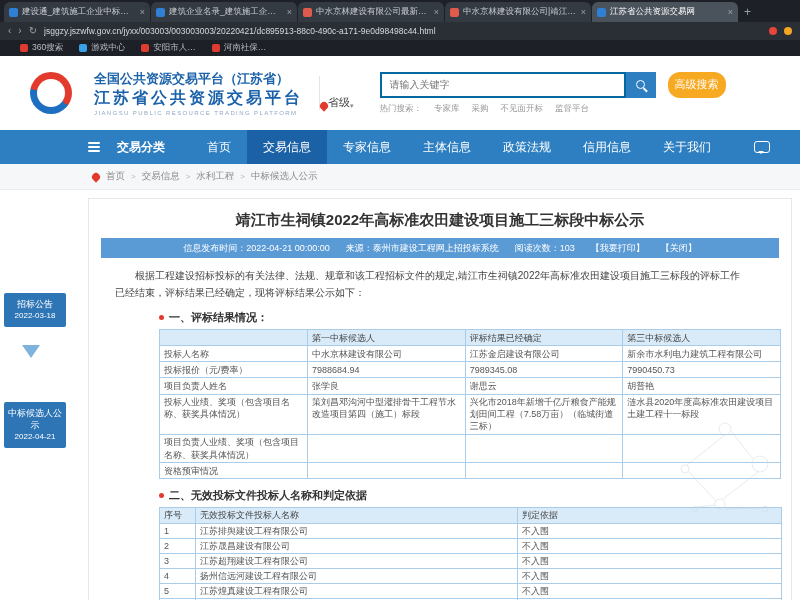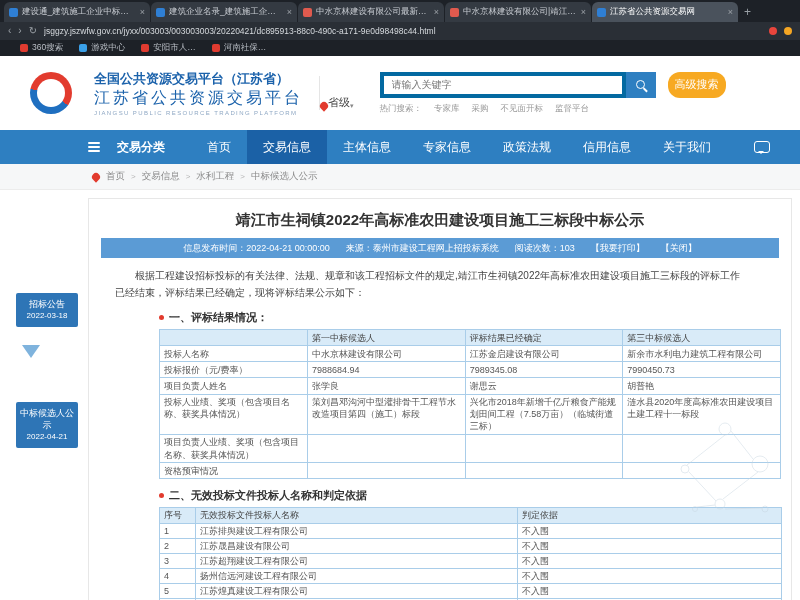--- a/index.html
+++ b/index.html
@@ -24,29 +24,29 @@
   .bm{display:flex;align-items:center;gap:4px}
   .bm-ic{width:8px;height:8px;border-radius:2px;display:inline-block}
   .b0,.b2,.b3{background:#e03b30}.b1{background:#3aa0e8}
 
   
   .site-header{height:74px;display:flex;align-items:center;padding:0 14px 0 30px;background:#fff}
   .logo{width:42px;height:42px;border-radius:50%;background:conic-gradient(#e23b2e 0 35%,#1f6fc0 35% 78%,#e23b2e 78% 100%);position:relative;flex:none}
   .logo::after{content:"";position:absolute;inset:7px;background:#fff;border-radius:50%}
   .titles{margin-left:22px}
   .t1{font-size:13px;font-weight:bold;color:#1b62ab}
-  .t2{font-size:16px;font-weight:normal;color:#1b62ab;letter-spacing:3px}
+  .t2{font-size:16px;font-weight:bold;color:#1b62ab;letter-spacing:3px}
   .t3{font-size:6px;color:#8fa8c4;letter-spacing:1.4px;margin-top:1px}
   .region{display:flex;align-items:flex-end;gap:0;margin-left:16px;border-left:1px solid #e5e5e5;height:34px}
   .pin{width:8px;height:8px;background:#e23b2e;border-radius:50% 50% 50% 0;transform:rotate(-45deg);flex:none}
   .region-label{font-size:11px;color:#444}
   .caret{font-size:7px;color:#888}
   .search-block{margin-left:26px}
   .search-row{display:flex;align-items:center}
-  .search-input{width:246px;height:26px;border:4px solid #0369a1;font-size:10px;padding:0 8px;color:#333;outline:none;font-family:inherit}
+  .search-input{width:246px;height:26px;border:2px solid #0369a1;font-size:10px;padding:0 8px;color:#333;outline:none;font-family:inherit}
   .search-btn{width:30px;height:26px;background:#2e7fc1;border:none;display:flex;align-items:center;justify-content:center;cursor:pointer}
   .mag{width:9px;height:9px;border:1.5px solid #fff;border-radius:50%;position:relative;display:inline-block}
   .mag::after{content:"";position:absolute;width:5px;height:1.5px;background:#fff;transform:rotate(45deg);right:-4px;bottom:-2px}
   .adv-btn{width:58px;height:26px;background:#f7a922;color:#fff;font-size:11px;border:none;margin-left:12px;border-radius:12px;font-family:inherit}
   .hot-row{display:flex;gap:12px;font-size:8.5px;color:#999;margin-top:5px}
 
   
   .mainnav{height:34px;background:#2e7fc1;display:flex;align-items:center;color:#fff;font-size:12px;padding:0 30px 0 88px}
   .nav-cat{display:flex;align-items:center;gap:17px;margin-right:26px;font-weight:bold}
   .burger{display:inline-block;width:12px}
@@ -69,21 +69,21 @@
   .intro{margin:10px 44px 0 26px;text-indent:2em;font-size:10px;line-height:1.65;color:#444}
   .sec{margin:9px 0 4px 70px;font-size:11px;font-weight:bold;color:#333;display:flex;align-items:center;gap:5px}
   .dot{width:5px;height:5px;background:#e23b2e;border-radius:50%;flex:none}
   table{border-collapse:collapse;margin-left:70px;width:622px;font-size:9px;color:#555;table-layout:fixed}
   td{border:1px solid #a9cde9;padding:1.5px 4px;text-align:left;vertical-align:top;word-break:break-all;line-height:1.35}
   .hrow td{background:#d9ebf8;color:#444}
   .t2tbl td{padding:1px 4px}
   .t2tbl{margin-top:2px}
 
   
-  .badge{position:absolute;left:16px;width:62px;background:#2e75b6;color:#fff;text-align:center;font-size:9px;line-height:1.35;padding:5px 2px;border-radius:2px;cursor:pointer}
+  .badge{position:absolute;left:4px;width:62px;background:#2e75b6;color:#fff;text-align:center;font-size:9px;line-height:1.35;padding:5px 2px;border-radius:2px;cursor:pointer}
   .badge .bdate{font-size:8px;display:block;margin-top:1px}
   .badge1{top:103px}
   .badge2{top:212px}
   .tl-arrow{position:absolute;left:22px;top:155px;width:0;height:0;border:9px solid transparent;border-top:13px solid #7fb3dd}
 
   .deco{position:absolute;right:6px;top:210px;width:120px;height:120px;opacity:.45}
 </style>
 </head>
 <body>
 
@@ -180,22 +180,22 @@
   <div class="nav-cat">
     <span class="burger">
         <i></i>
         <i></i>
         <i></i>
       </span>
     <span>交易分类</span>
   </div>
   <div class="nav-item">首页</div>
   <div class="nav-item active">交易信息</div>
+  <div class="nav-item">专家信息</div>
   <div class="nav-item">主体信息</div>
-  <div class="nav-item">专家信息</div>
   <div class="nav-item">政策法规</div>
   <div class="nav-item">信用信息</div>
   <div class="nav-item">关于我们</div>
   <span class="chat"></span>
 </div>
 
 <div class="breadcrumb">
   <span class="pin"></span>
   <span>首页</span>
   <span class="sep">&gt;</span>

